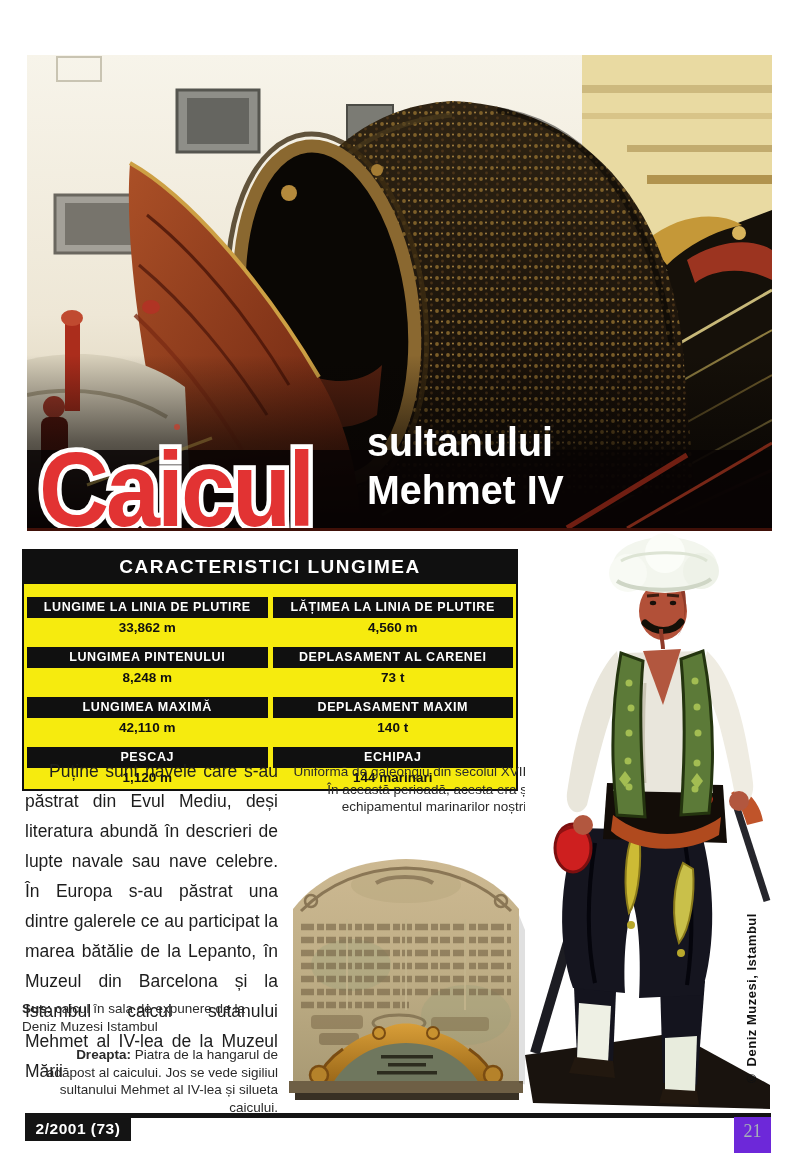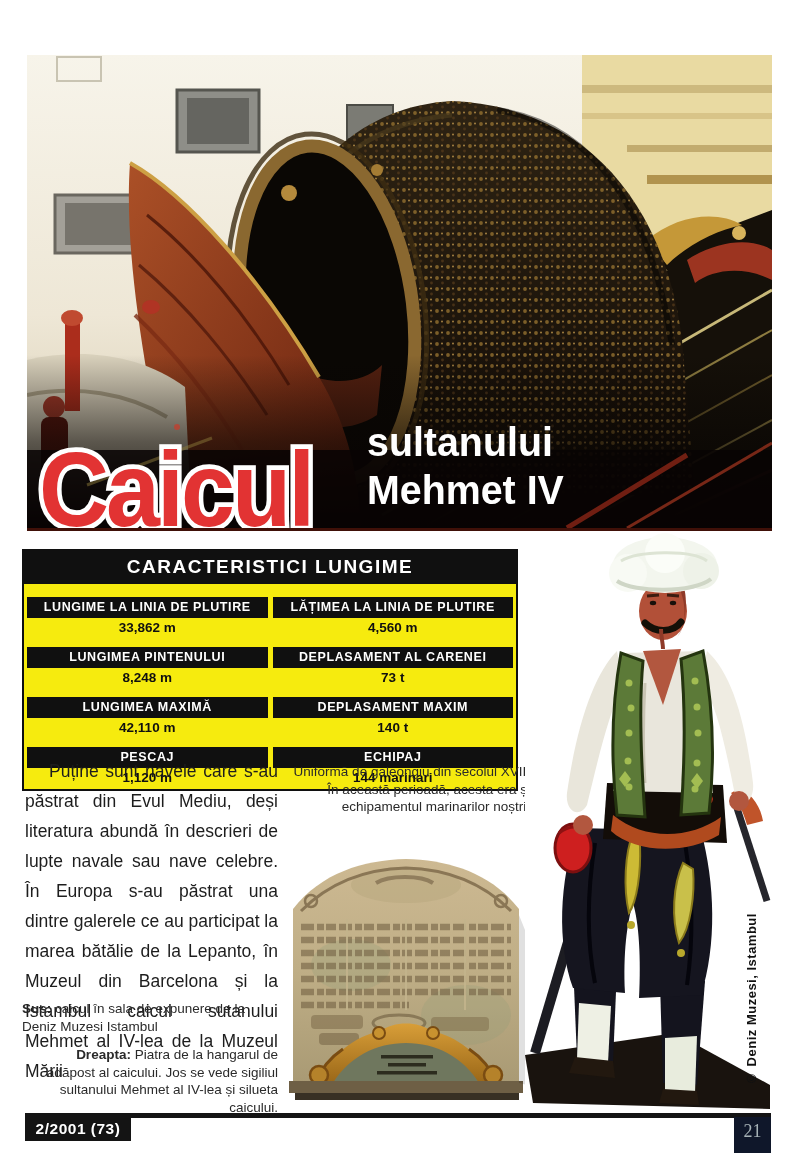--- a/index.html
+++ b/index.html
@@ -52,21 +52,21 @@
              font-size:13px;font-weight:bold;color:#111;letter-spacing:.5px;white-space:nowrap;}
 
   
   .footer-line{position:absolute;left:25px;top:1113px;width:746px;height:5px;background:#141414;}
   .issue-box{position:absolute;left:25px;top:1116px;width:106px;height:25px;background:#141414;
              color:#fff;font-weight:bold;font-size:15.5px;
              display:flex;align-items:center;justify-content:center;letter-spacing:.5px;}
   .mag-box{position:absolute;left:279px;top:1115px;width:238px;height:27px;background:#141414;
            color:#fff;font-weight:bold;font-size:15px;letter-spacing:1px;
            display:flex;align-items:center;justify-content:center;}
-  .page-box{position:absolute;left:734px;top:1117px;width:37px;height:36px;background:#0f172a;
+  .page-box{position:absolute;left:734px;top:1117px;width:37px;height:36px;background:#6d28d9;
             color:#a6b2b6;font-family:"Liberation Serif",serif;font-size:18px;
             display:flex;align-items:flex-start;justify-content:center;padding-top:4px;box-sizing:border-box;}
 </style>
 </head>
 <body>
 
 <div class="page">
 
   <div class="hero">
     <svg width="745" height="473" viewBox="0 0 745 473">
@@ -167,21 +167,21 @@
         <span class="fill">Caicul</span>
       </div>
       <div class="sub-title">
         <div>sultanului</div>
         <div>Mehmet IV</div>
       </div>
     </div>
   </div>
 
   <div class="specs">
-    <div class="specs-title">CARACTERISTICI LUNGIME</div>
+    <div class="specs-title">CARACTERISTICI LUNGIMEA</div>
     <div class="specs-grid">
       <div class="lab">LUNGIME LA LINIA DE PLUTIRE</div>
       <div class="lab">LĂȚIMEA LA LINIA DE PLUTIRE</div>
       <div class="val">33,862 m</div>
       <div class="val">4,560 m</div>
       <div class="lab">LUNGIMEA PINTENULUI</div>
       <div class="lab">DEPLASAMENT AL CARENEI</div>
       <div class="val">8,248 m</div>
       <div class="val">73 t</div>
       <div class="lab">LUNGIMEA MAXIMĂ</div>

